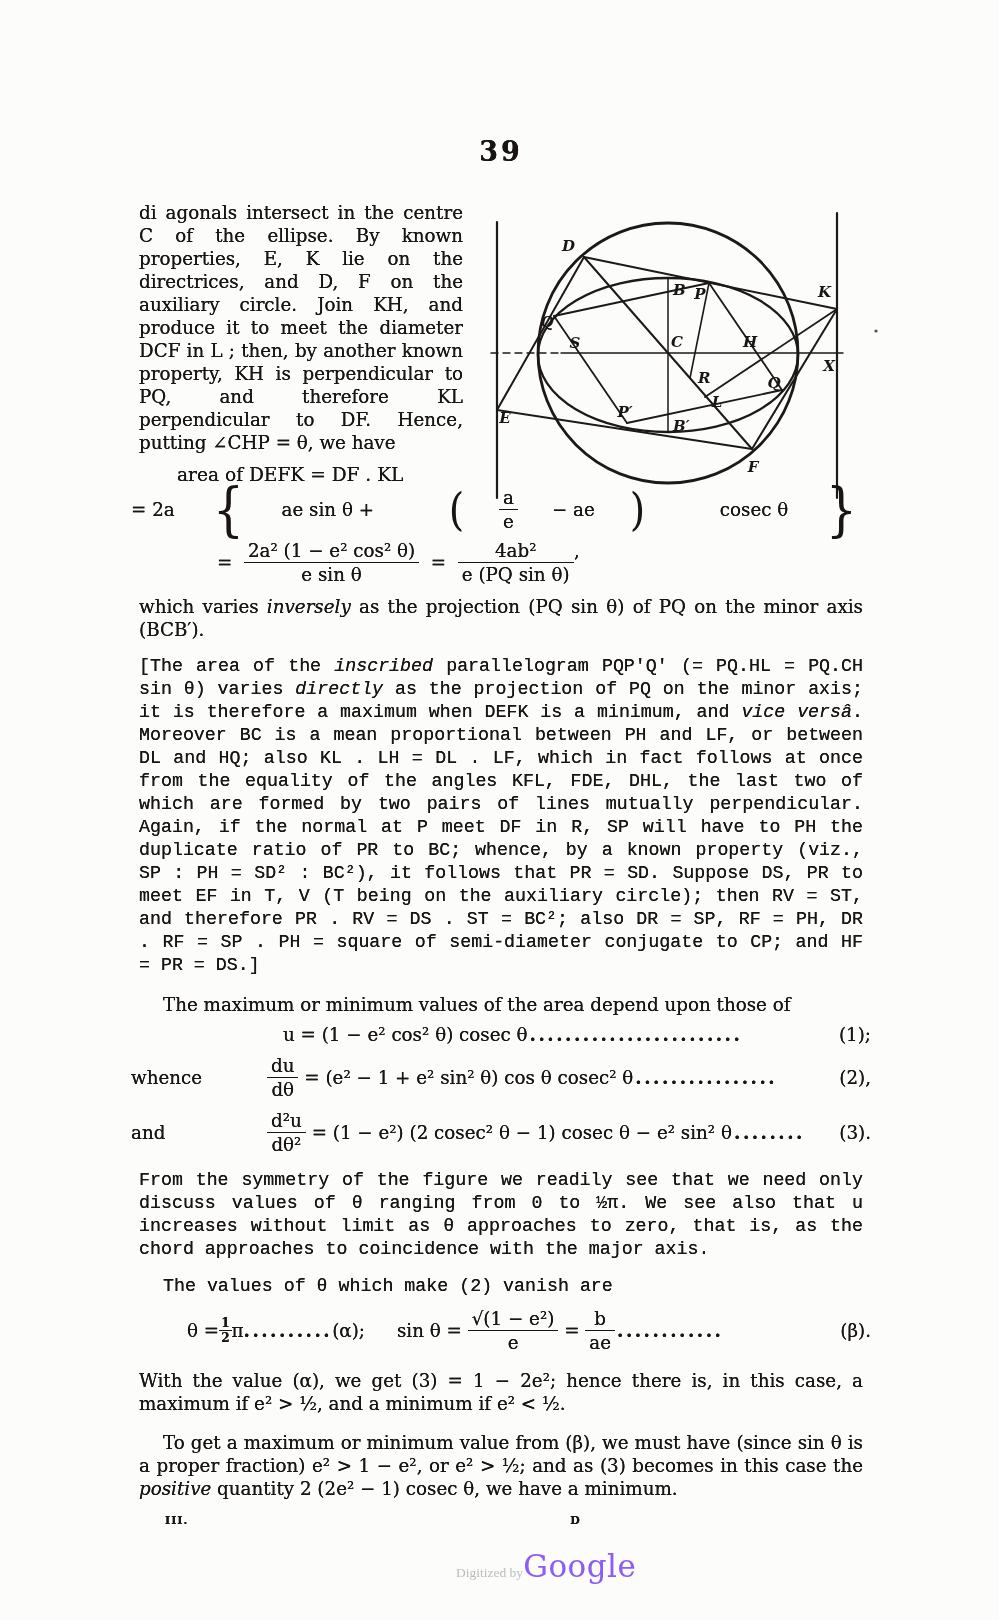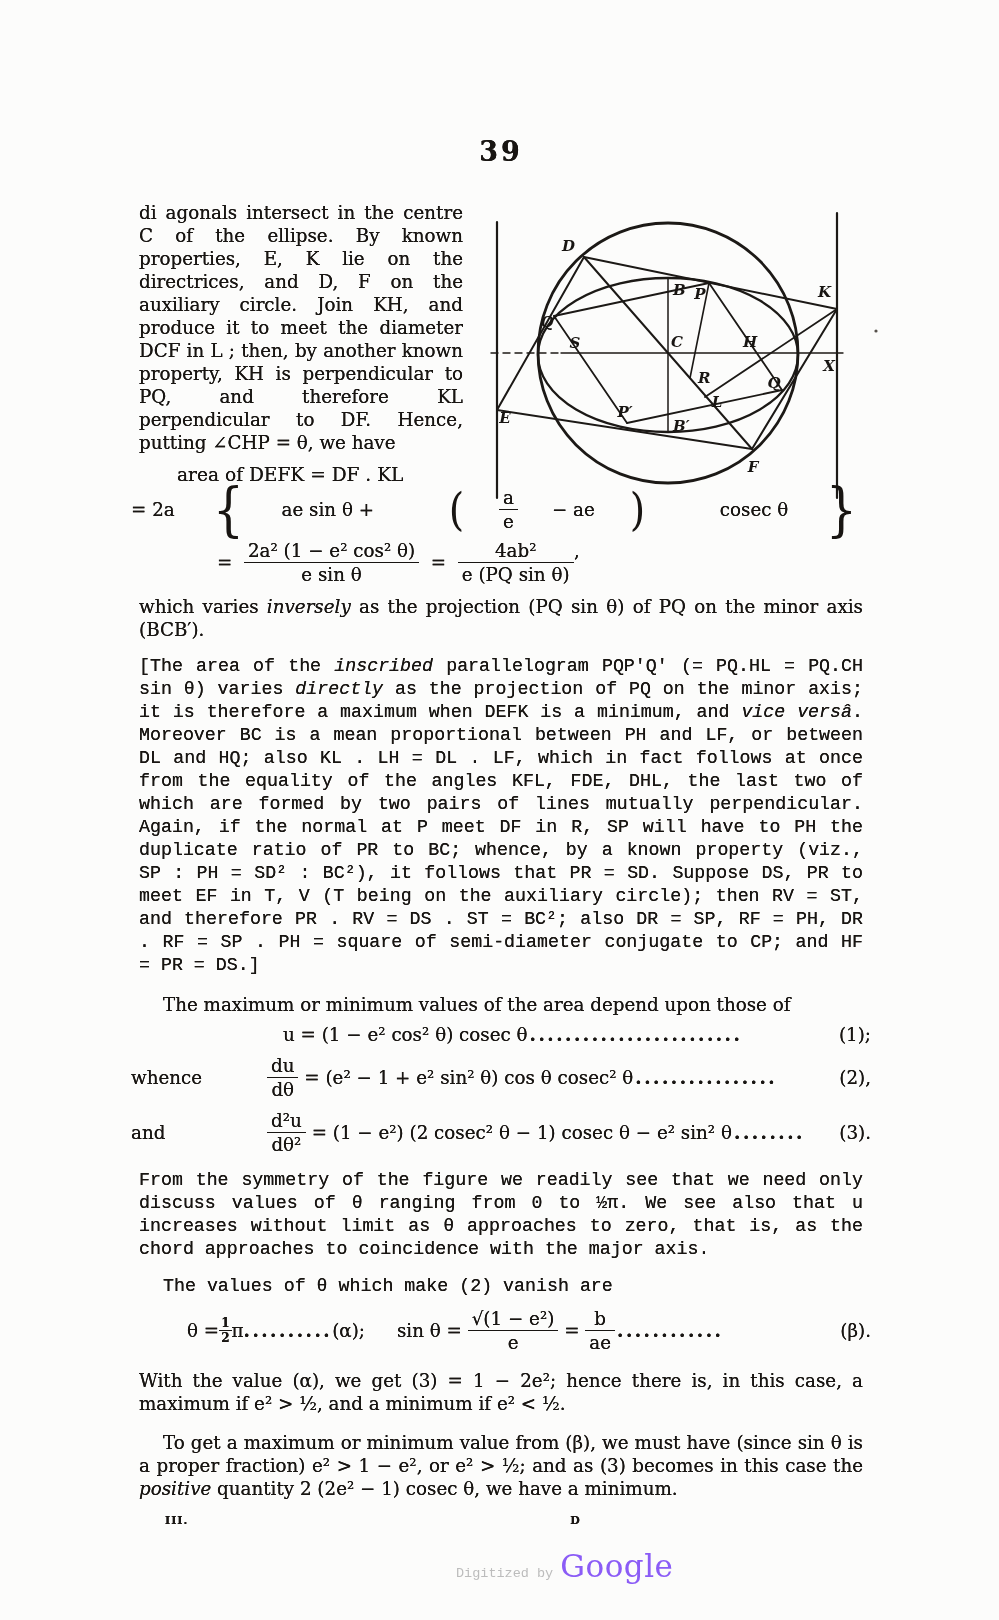--- a/index.html
+++ b/index.html
@@ -37,21 +37,21 @@
   .area-line{margin:10px 0 2px 46px;font-size:18.6px;}
   .brace-line{margin:2px 0 4px 0;gap:34px;}
   .frac-line{margin:8px 0 10px 86px;}
   .low{vertical-align:-14px;}
   
   .mt8{margin-top:0;}.mt10{margin-top:10px;}.mt14{margin-top:14px;font-family:Liberation Mono, monospace;}.mt16{margin-top:16px;}
   .footer{display:flex;align-items:baseline;margin-top:14px;font-size:11px;font-weight:bold;}
   .sig-vol{margin-left:34px;letter-spacing:1px;}
   .sig-d{margin-left:382px;}
   .watermark{position:absolute;left:456px;top:1548px;white-space:nowrap;color:#b3b3b3;text-shadow:none;display:flex;align-items:baseline;}
-  .wm-pre{font-family:Liberation Mono, monospace;font-size:13.5px;color:#bcbcbc;margin-right:7px;}
+  .wm-pre{font-family:Liberation Serif, serif;font-size:13.5px;color:#bcbcbc;}
   .wm-logo{font-family:"DejaVu Serif","Liberation Serif",serif;font-size:31px;color:#8b5cf6;letter-spacing:.5px;}
 </style>
 </head>
 <body>
 
 <div class="page">
 
   <div class="pagenum">39</div>
 
   <div class="top-section">

